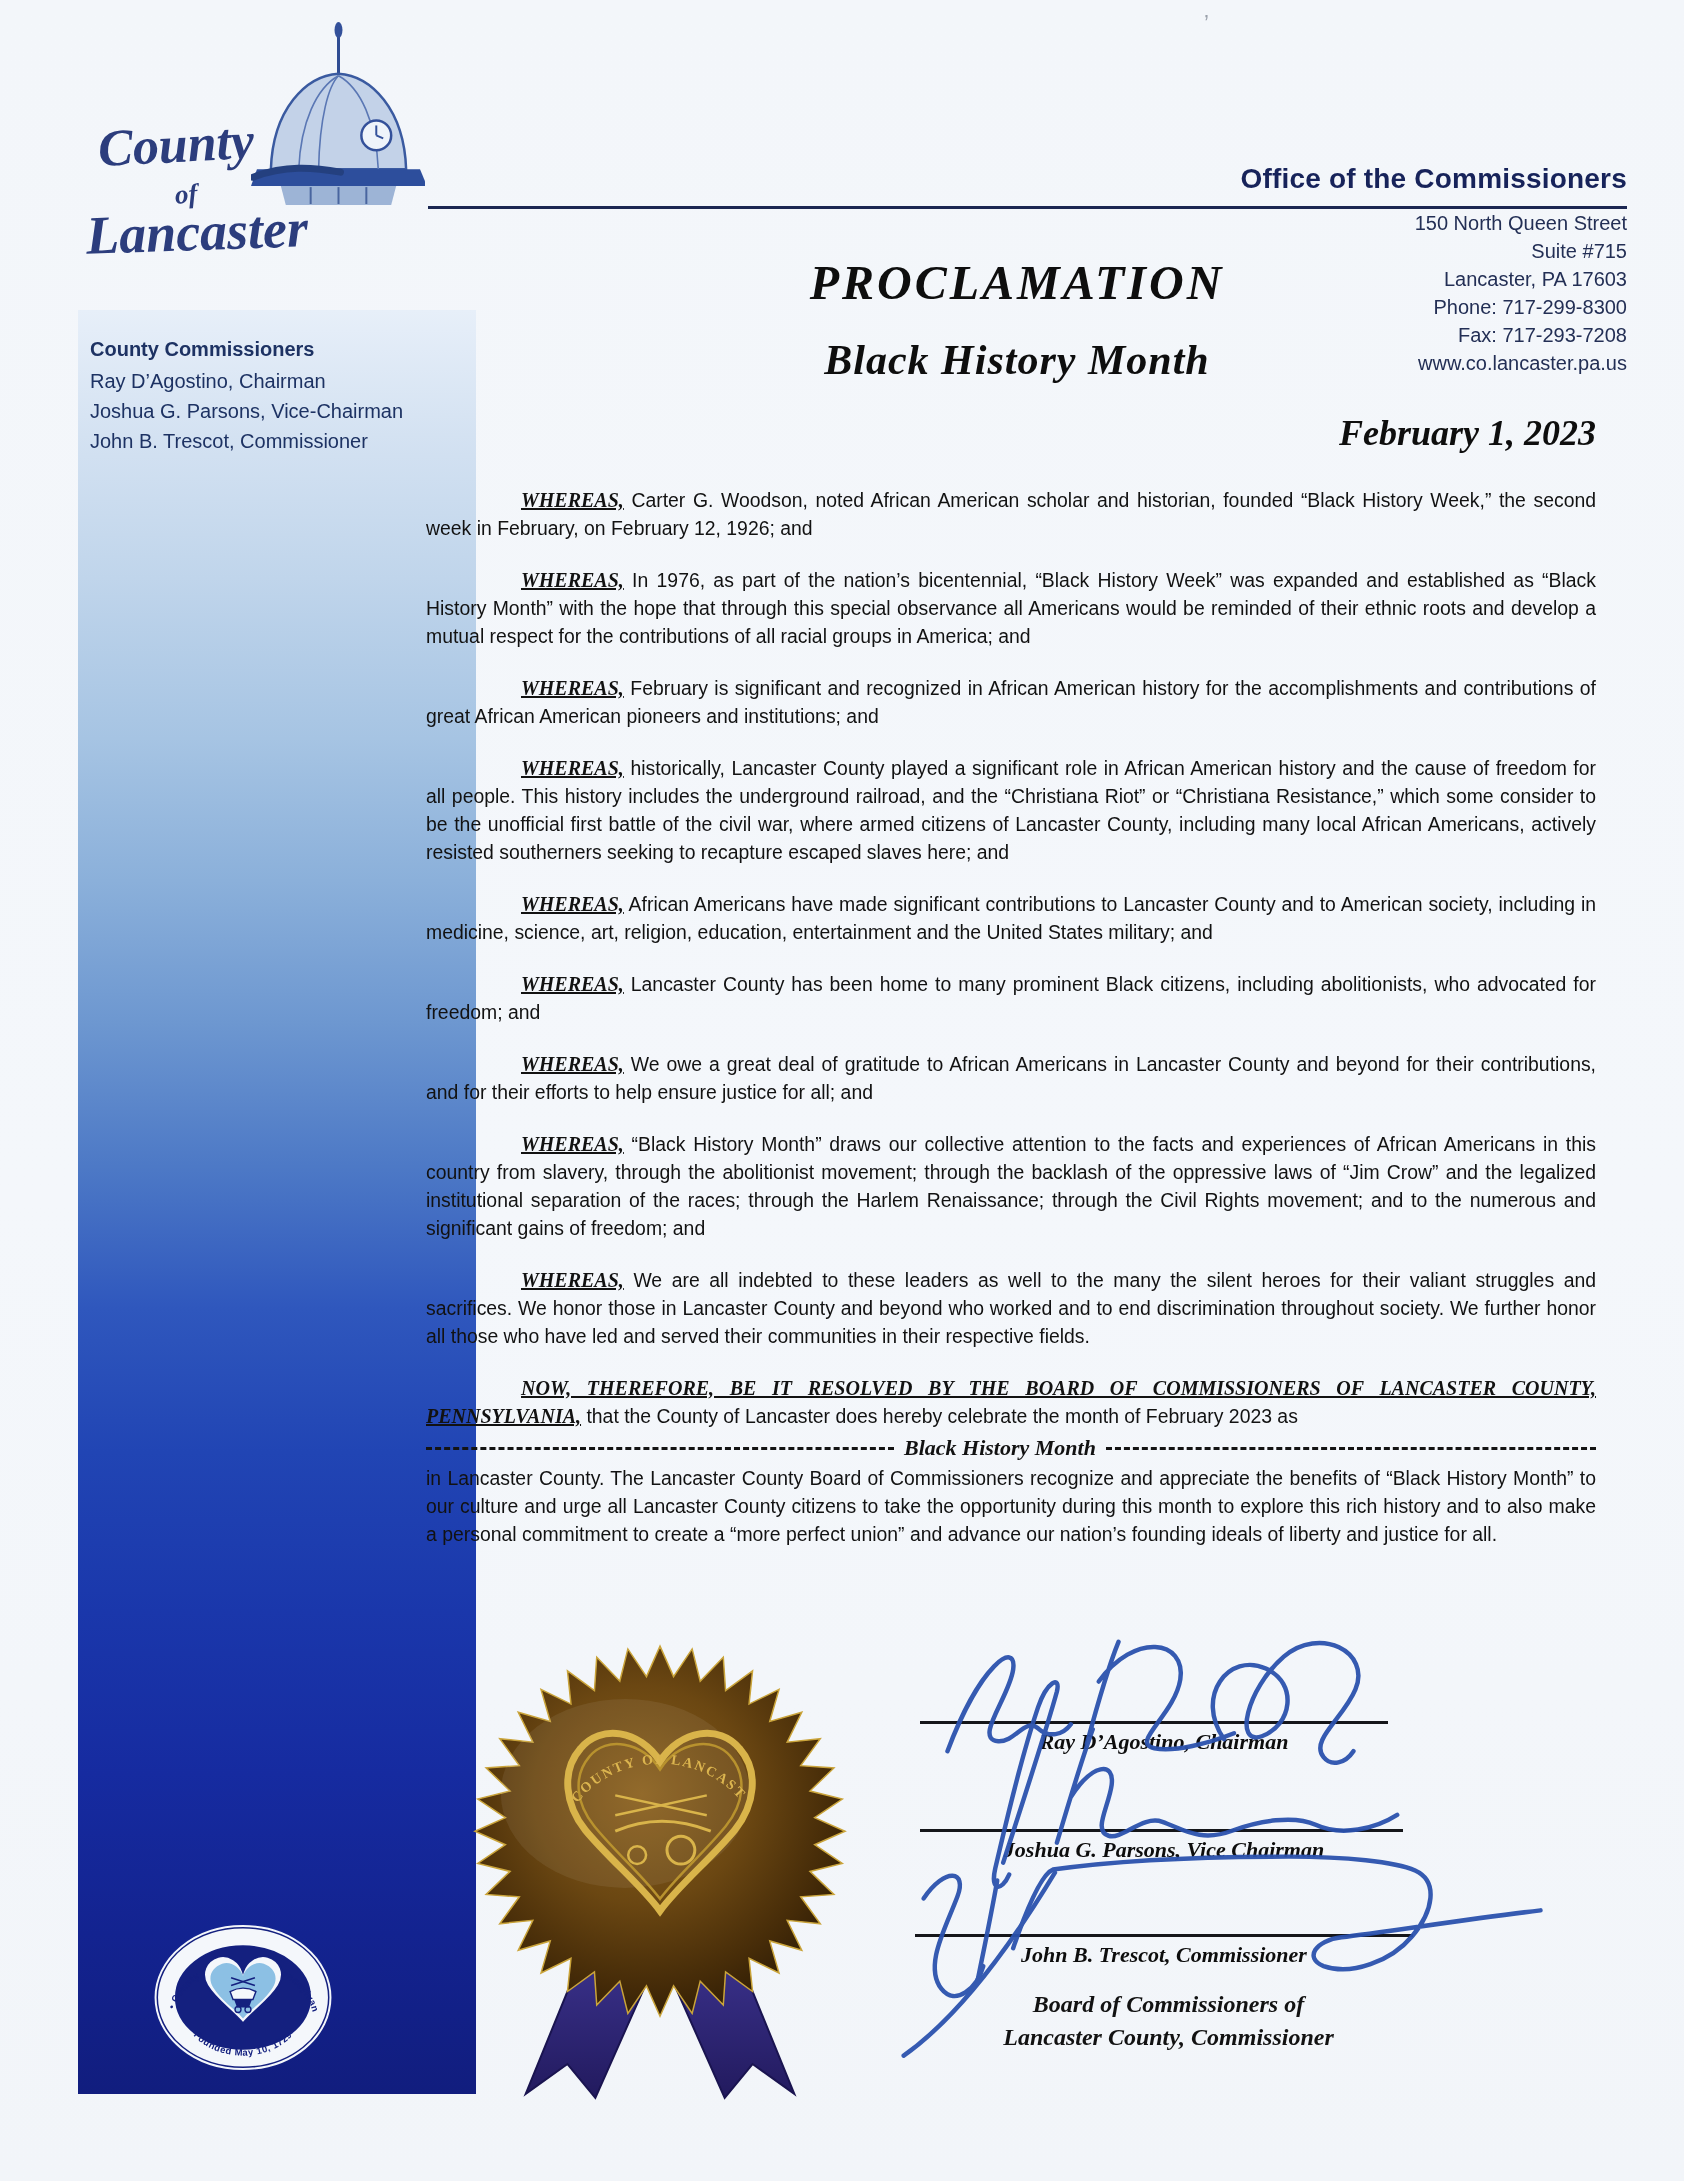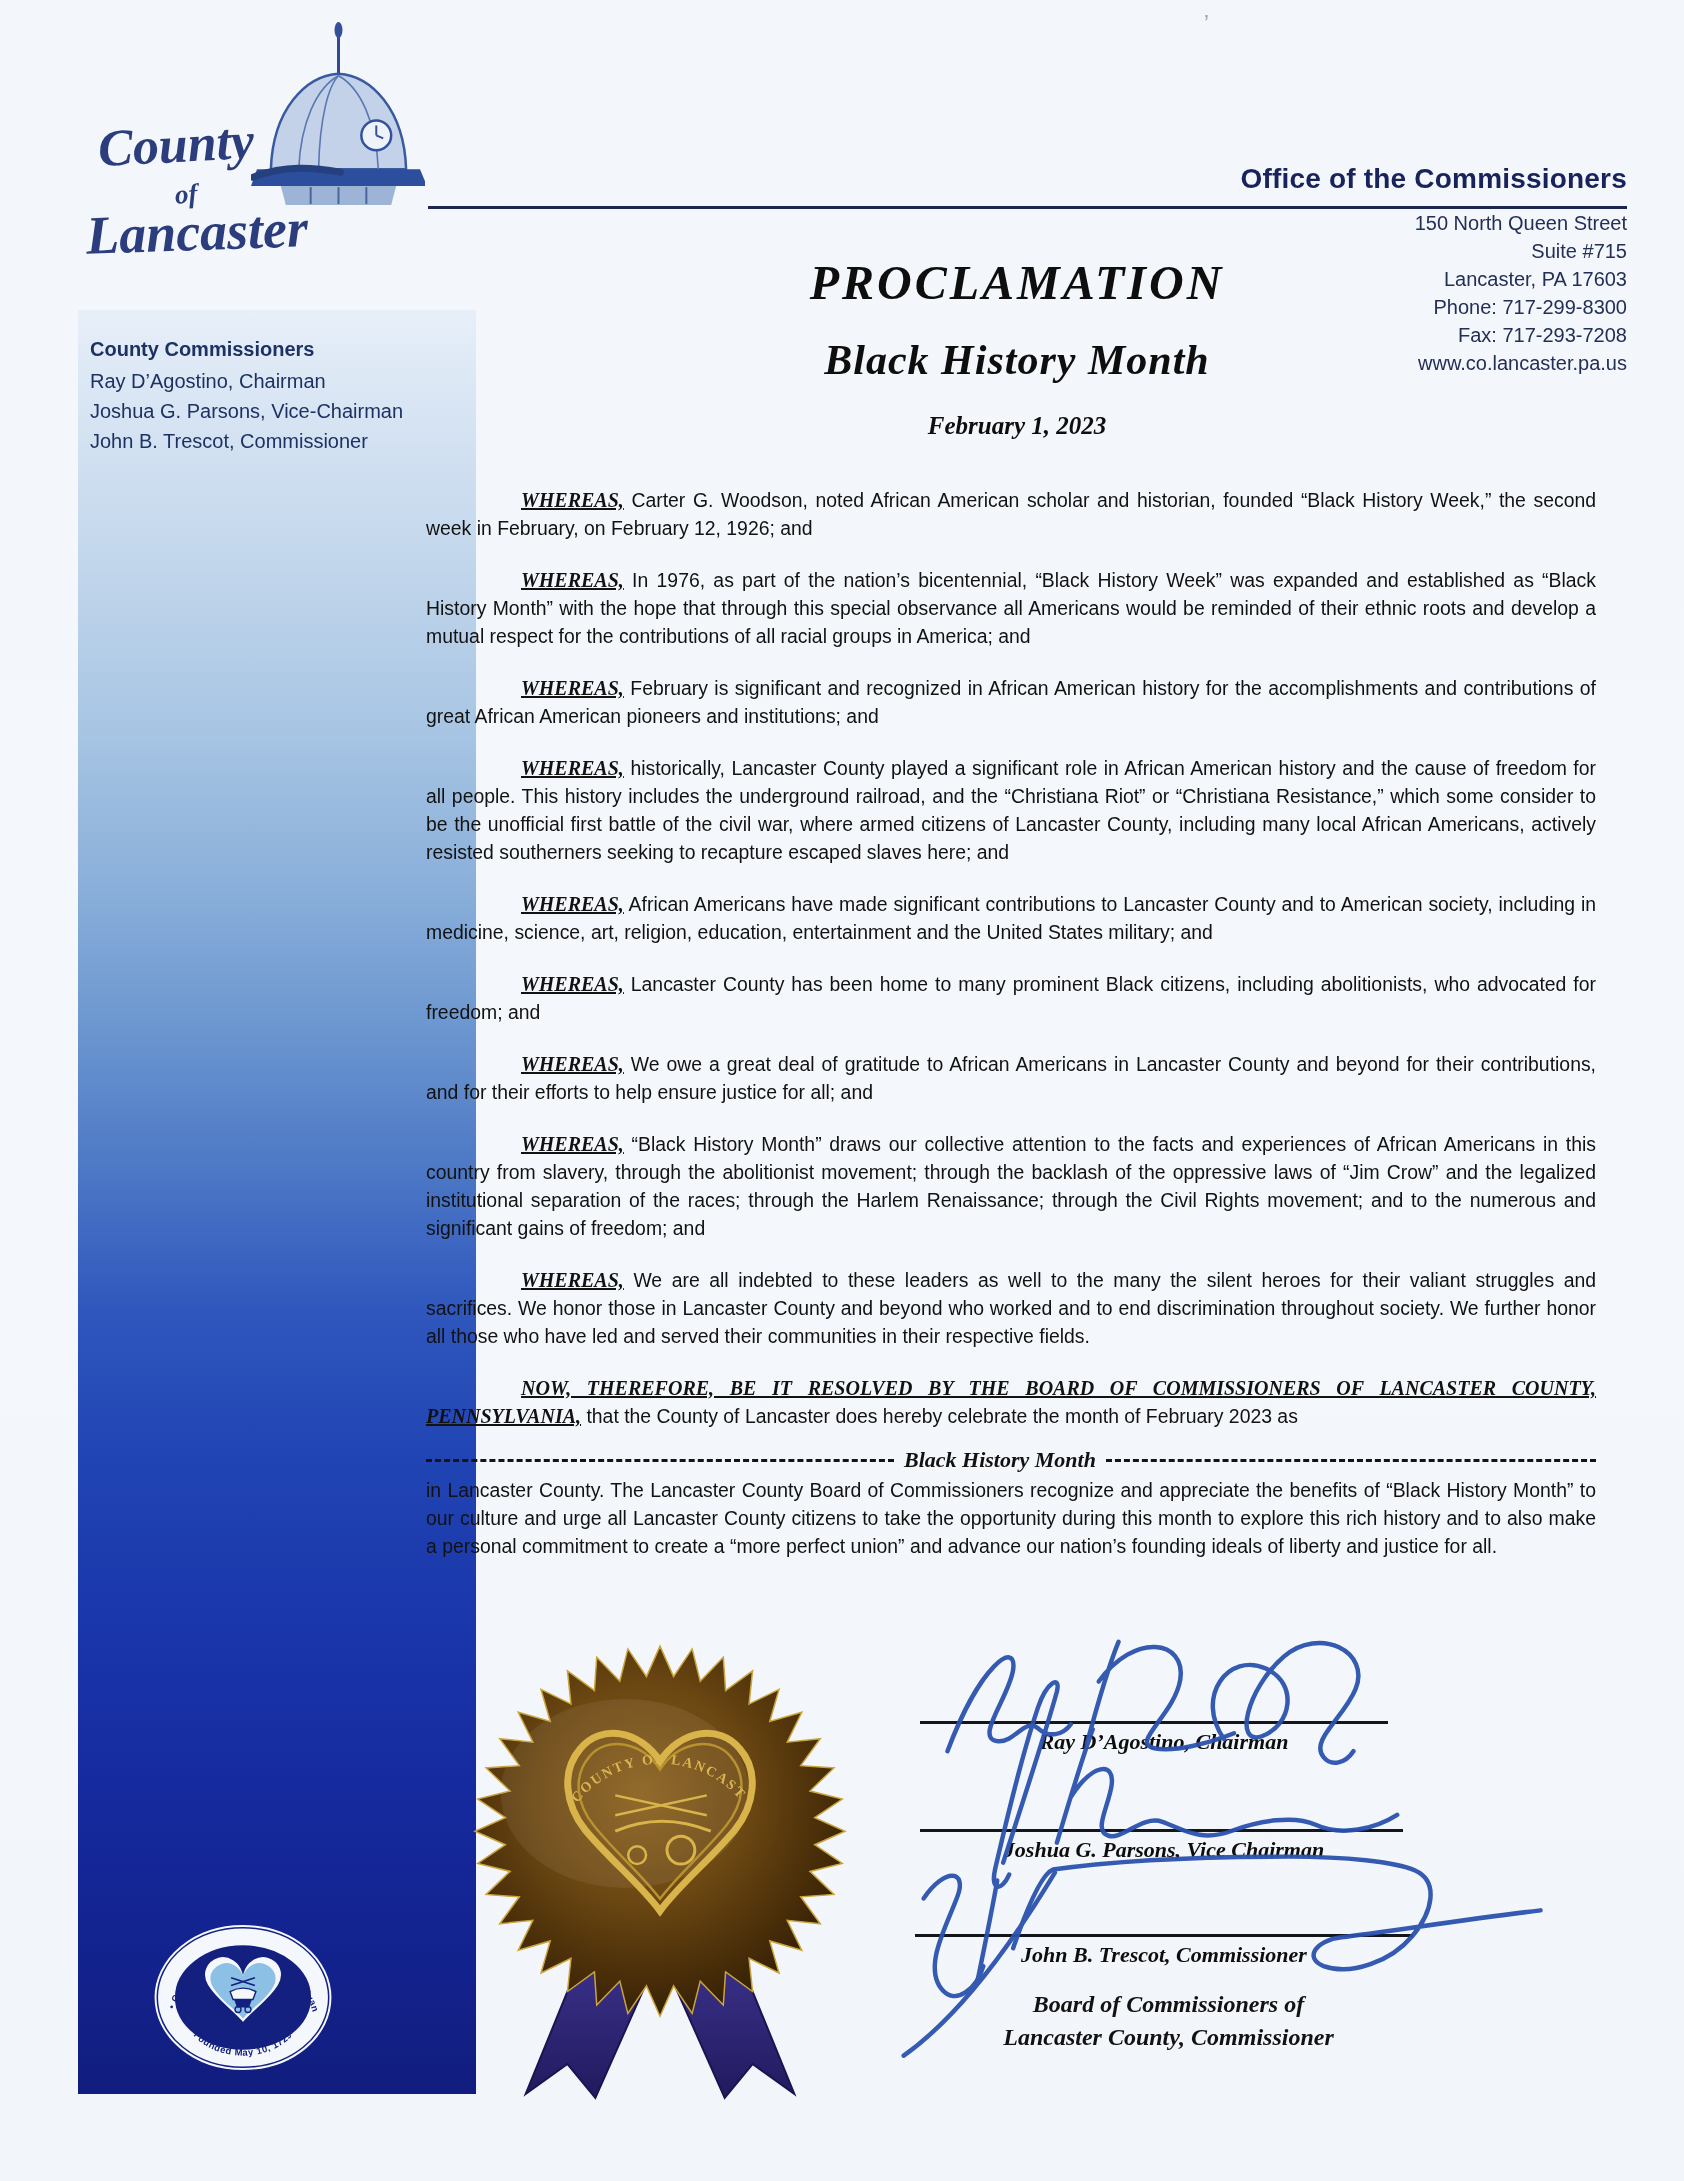--- a/index.html
+++ b/index.html
@@ -14,21 +14,21 @@
   .dome{position:absolute;left:251px;top:18px;}
   .stray-mark{position:absolute;left:1204px;top:10px;font-size:22px;color:#9aa0ab;}
   .office-title{position:absolute;right:58px;top:163px;font-size:28px;font-weight:bold;color:#17235a;letter-spacing:0.2px;}
   .header-rule{position:absolute;left:428px;top:206px;width:1199px;height:3px;background:#1b2752;}
   .address{position:absolute;right:58px;top:209px;text-align:right;font-size:20px;line-height:28px;color:#232f55;}
   
   .title-block{position:absolute;left:438px;top:255px;width:1158px;text-align:center;
                font-family:"Liberation Serif",serif;font-style:italic;font-weight:bold;color:#0e0e0e;}
   .title-main{font-size:48px;letter-spacing:3px;}
   .title-subject{font-size:42px;margin-top:26px;letter-spacing:1px;}
-  .title-date{font-size:25px;margin-top:28px;}
+  .title-date{font-size:36px;margin-top:28px;text-align:right;}
   
   .band{position:absolute;left:78px;top:310px;width:398px;height:1784px;
         background:linear-gradient(180deg,#e7eff9 0%,#d4e2f2 7%,#c0d5eb 15%,#a6c4e3 24%,
                    #8bb0da 32%,#6d97d0 40%,#4d79c6 48%,#2f57bd 56%,#2145b4 64%,
                    #1a37ab 73%,#162ba0 82%,#132390 91%,#111d7e 100%);}
   .commissioners{position:absolute;left:12px;top:24px;font-size:20px;line-height:30px;color:#1d3263;}
   .commissioners .c-title{font-weight:bold;margin-bottom:2px;}
   .county-oval-seal{position:absolute;left:78px;top:1922px;}
   
   .body-col{position:absolute;left:426px;top:486px;width:1170px;font-size:19.4px;line-height:28px;text-align:justify;}
@@ -131,21 +131,21 @@
   <div class="body-col">
     <p><span class="lead">WHEREAS,</span> <span>Carter G. Woodson, noted African American scholar and historian, founded “Black History Week,” the second week in February, on February 12, 1926; and</span></p>
     <p><span class="lead">WHEREAS,</span> <span>In 1976, as part of the nation’s bicentennial, “Black History Week” was expanded and established as “Black History Month” with the hope that through this special observance all Americans would be reminded of their ethnic roots and develop a mutual respect for the contributions of all racial groups in America; and</span></p>
     <p><span class="lead">WHEREAS,</span> <span>February is significant and recognized in African American history for the accomplishments and contributions of great African American pioneers and institutions; and</span></p>
     <p><span class="lead">WHEREAS,</span> <span>historically, Lancaster County played a significant role in African American history and the cause of freedom for all people.  This history includes the underground railroad, and the “Christiana Riot” or “Christiana Resistance,” which some consider to be the unofficial first battle of the civil war, where armed citizens of Lancaster County, including many local African Americans, actively resisted southerners seeking to recapture escaped slaves here; and</span></p>
     <p><span class="lead">WHEREAS,</span> <span>African Americans have made significant contributions to Lancaster County and to American society, including in medicine, science, art, religion, education, entertainment and the United States military; and</span></p>
     <p><span class="lead">WHEREAS,</span> <span>Lancaster County has been home to many prominent Black citizens, including abolitionists, who advocated for freedom; and</span></p>
     <p><span class="lead">WHEREAS,</span> <span>We owe a great deal of gratitude to African Americans in Lancaster County and beyond for their contributions, and for their efforts to help ensure justice for all; and</span></p>
     <p><span class="lead">WHEREAS,</span> <span>“Black History Month” draws our collective attention to the facts and experiences of African Americans in this country from slavery, through the abolitionist movement; through the backlash of the oppressive laws of “Jim Crow” and the legalized institutional separation of the races; through the Harlem Renaissance; through the Civil Rights movement; and to the numerous and significant gains of freedom; and</span></p>
     <p><span class="lead">WHEREAS,</span> <span>We are all indebted to these leaders as well to the many the silent heroes for their valiant struggles and sacrifices. We honor those in Lancaster County and beyond who worked and to end discrimination throughout society.  We further honor all those who have led and served their communities in their respective fields.</span></p>
-    <p style="margin-bottom:16px;"><span class="lead">NOW, THEREFORE, BE IT RESOLVED BY THE BOARD OF COMMISSIONERS OF LANCASTER COUNTY, PENNSYLVANIA,</span> <span>that the County of Lancaster does hereby celebrate the month of February 2023 as</span></p>
+    <p style="margin-bottom:4px;"><span class="lead">NOW, THEREFORE, BE IT RESOLVED BY THE BOARD OF COMMISSIONERS OF LANCASTER COUNTY, PENNSYLVANIA,</span> <span>that the County of Lancaster does hereby celebrate the month of February 2023 as</span></p>
     <div class="divider">
       <span class="dash left"></span>
       <span class="divider-label">Black History Month</span>
       <span class="dash right"></span>
     </div>
     <p class="closing">in Lancaster County.  The Lancaster County Board of Commissioners recognize and appreciate the benefits of “Black History Month” to our culture and urge all Lancaster County citizens to take the opportunity during this month to explore this rich history and to also make a personal commitment to create a “more perfect union” and advance our nation’s founding ideals of liberty and justice for all.</p>
   </div>
 
   <div class="sig-line" style="left:920px;top:1721px;width:468px;"></div>
   <div class="sig-label" style="left:915px;top:1729px;">Ray D’Agostino, Chairman</div>

